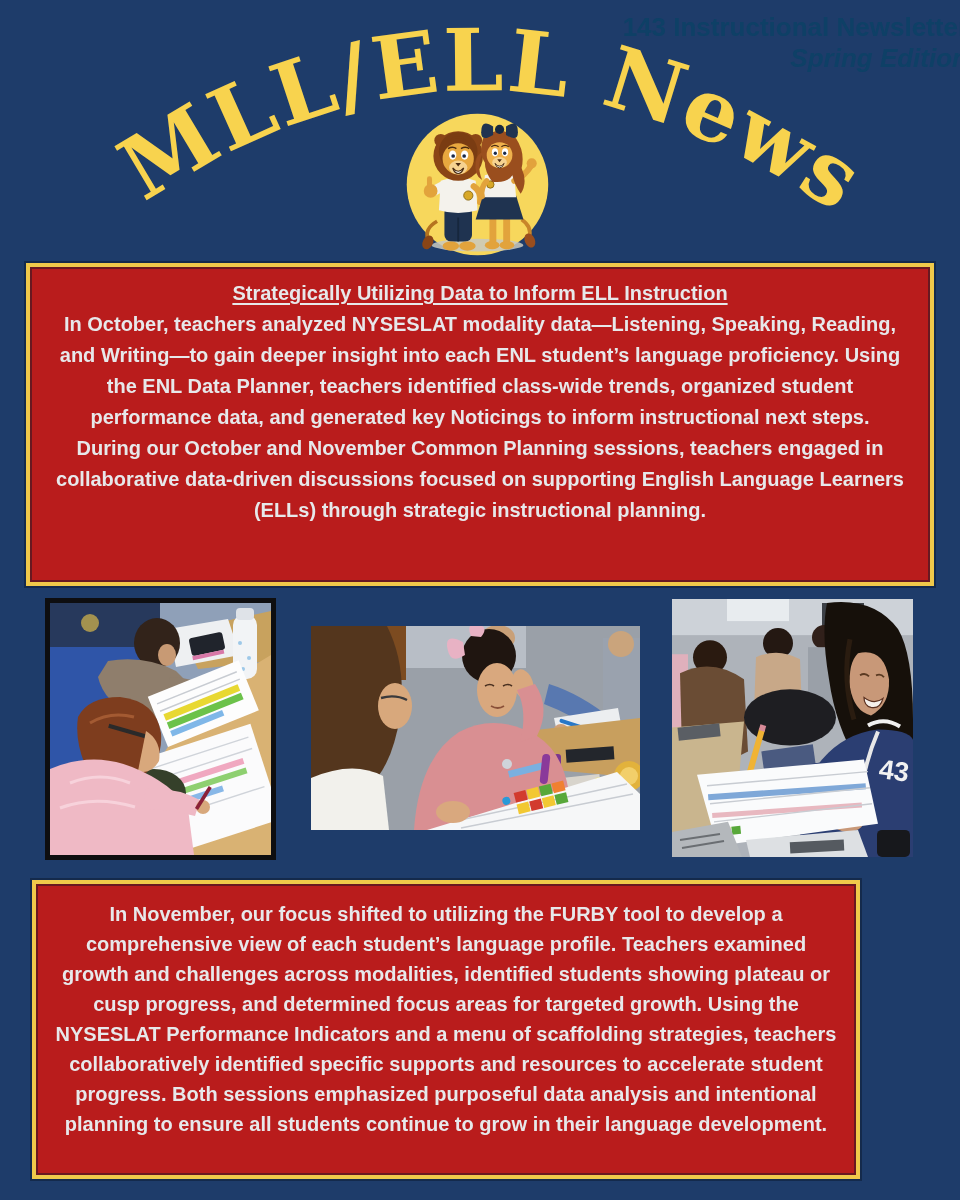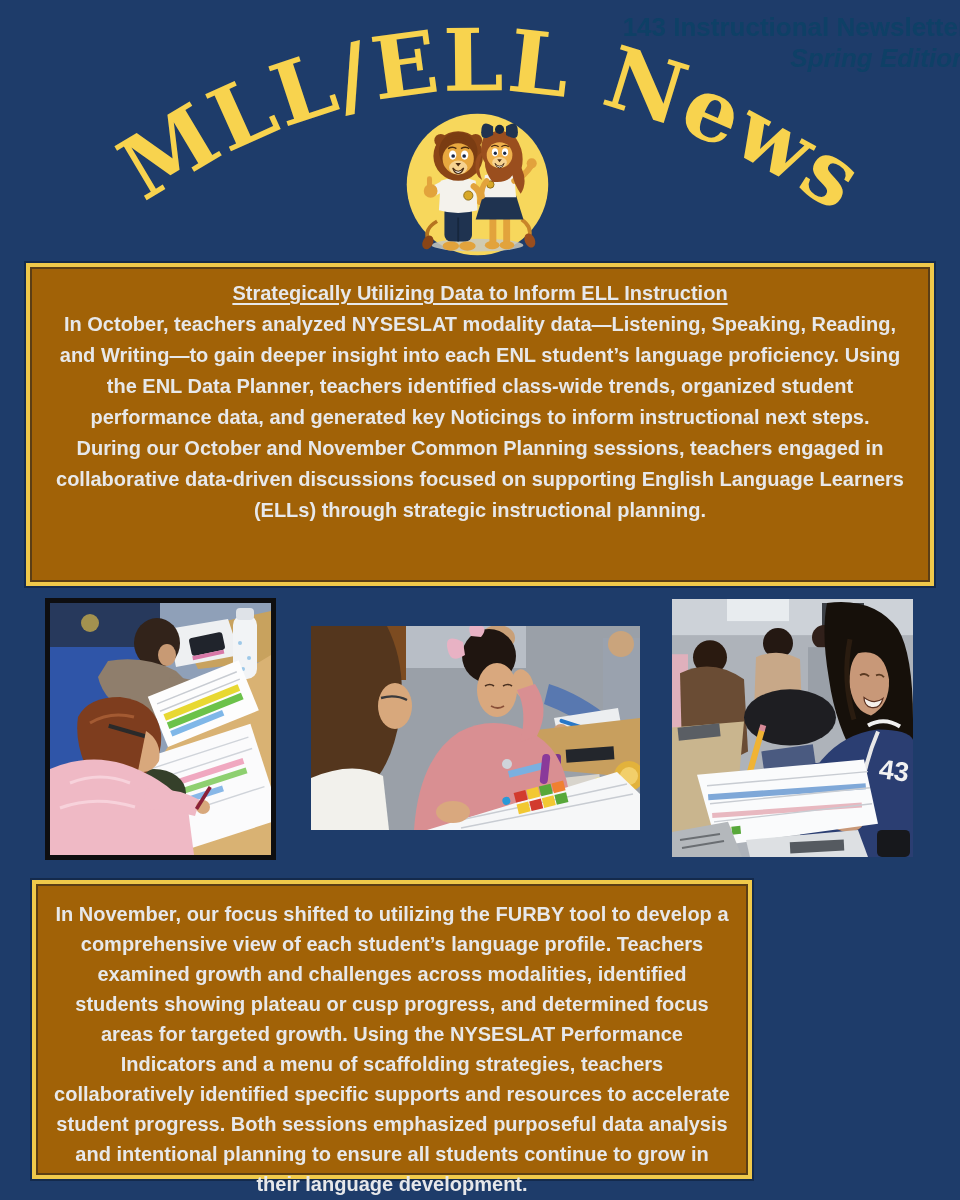--- a/index.html
+++ b/index.html
@@ -21,26 +21,26 @@
   .title-svg text{
     font-family:"DejaVu Serif","Liberation Serif",serif;
     font-weight:bold;font-size:86px;fill:#f8d34e;letter-spacing:2px;
   }
 
   
   .badge{position:absolute;left:404px;top:111px;width:147px;height:147px;}
 
   
   .panel{
-    position:absolute;background:#a16207;border:4px solid #f0c94a;
+    position:absolute;background:#b91c1c;border:4px solid #f0c94a;
     box-sizing:border-box;color:#e7e8ea;text-align:center;font-weight:bold;
     box-shadow:0 0 0 2px rgba(8,20,40,.45), inset 0 0 0 2px rgba(8,20,40,.45);
   }
   .panel1{left:26px;top:263px;width:908px;height:323px;padding:11px 16px;}
-  .panel2{left:32px;top:880px;width:720px;height:299px;padding:15px 18px;}
+  .panel2{left:32px;top:880px;width:828px;height:299px;padding:15px 18px;}
   .panel-heading{
     font-size:20px;margin:0;line-height:31px;font-weight:bold;
     text-decoration:underline;text-decoration-thickness:2px;text-underline-offset:3px;
   }
   .panel-text{font-size:20px;line-height:31px;margin:0;}
   .panel2 .panel-text{line-height:30px;}
 
   
   .photo{position:absolute;margin:0;padding:0;}
   .photo svg{display:block;width:100%;height:100%;}

